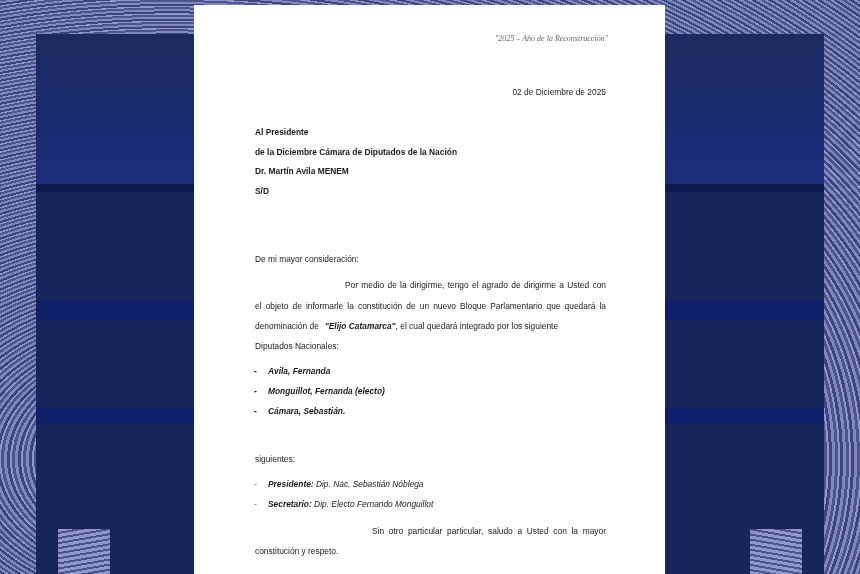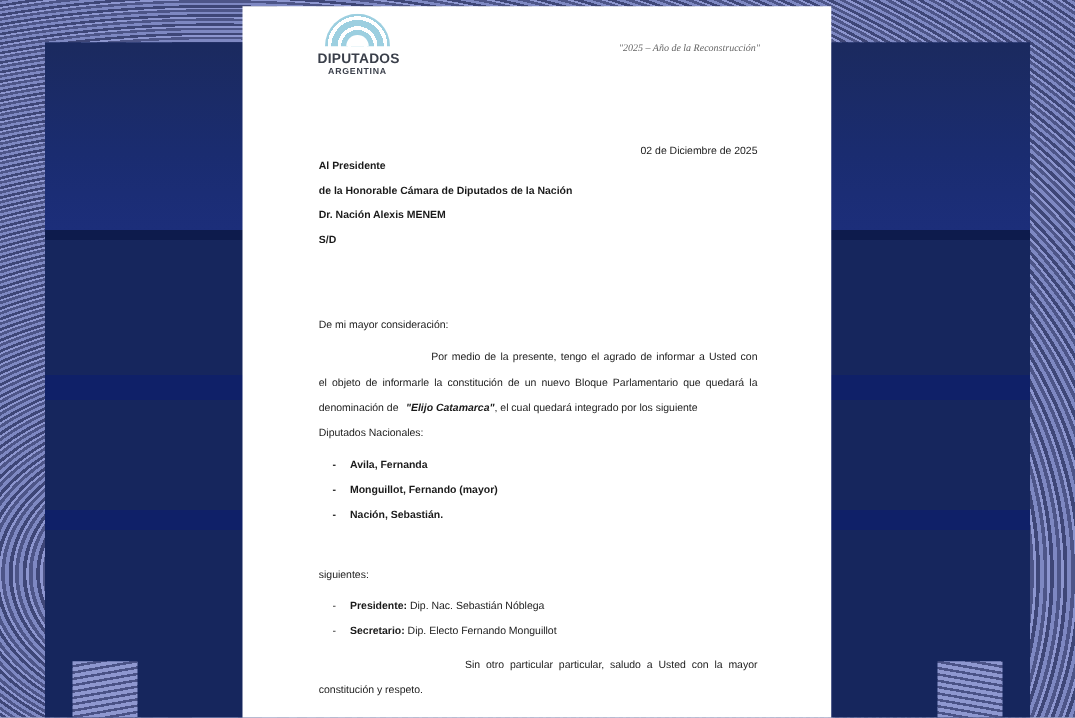--- a/index.html
+++ b/index.html
@@ -42,76 +42,68 @@
   }
   .logo-arc .hole {
     position:absolute; left:17px; top:17px; width:18px; height:18px; border-radius:50%; background:#fff;
   }
   .logo-title { font-size:11px; font-weight:bold; color:#3a3f4a; letter-spacing:0.2px; margin-top:4px; }
   .logo-sub { font-size:7px; font-weight:bold; color:#3a3f4a; letter-spacing:0.6px; margin-top:1px; }
   .motto { position:absolute; right:57px; top:29px; font-family:"Liberation Serif", serif; font-style:italic; font-size:8px; color:#666; }
 
   .txt { position:absolute; font-size:8.4px; line-height:10px; white-space:nowrap; }
   .b { font-weight:bold; }
-  .date { right:59px; top:82px;margin-top:28px; }
+  .date { right:59px; top:82px; }
   .addr { left:61px; }
   .ref { right:59px; top:221px; }
   .just { left:61px; width:351px; text-align:justify; text-align-last:justify; white-space:nowrap; }
-  .bullet { left:72px; }
+  .bullet { left:60px;font-style:italic; }
   .bullet .dash { display:inline-block; width:14px; }
 </style>
 </head>
 <body>
 
 <div class="bg-swirl"></div>
 <div class="panel">
   <div class="blk dark-top"></div>
   <div class="blk strip-bottom"></div>
   <div class="blk col-left" style="top:158px;height:382px;"></div>
   <div class="blk col-right" style="top:158px;height:382px;"></div>
   <div class="blk band2"></div>
   <div class="blk band3"></div>
   <div class="blk swatch-l"></div>
   <div class="blk swatch-r"></div>
 </div>
 
 <div class="sheet">
-  <div class="logo">
-    <div class="logo-arc">
-      <div class="ring"></div>
-        <div class="hole"></div>
-    </div>
-    <div class="logo-title">DIPUTADOS</div>
-    <div class="logo-sub">ARGENTINA</div>
-  </div>
   <div class="motto">"2025 – Año de la Reconstrucción"</div>
 
   <div class="txt date">02 de Diciembre de 2025</div>
 
   <div class="txt addr b" style="top:122px">Al Presidente</div>
-  <div class="txt addr b" style="top:142px">de la Honorable Cámara de Diputados de la Nación</div>
-  <div class="txt addr b" style="top:161px">Dr. Nación Alexis MENEM</div>
+  <div class="txt addr b" style="top:142px">de la Diciembre Cámara de Diputados de la Nación</div>
+  <div class="txt addr b" style="top:161px">Dr. Martín Avila MENEM</div>
   <div class="txt addr b" style="top:181px">S/D</div>
 
 
   <div class="txt addr" style="top:249px">De mi mayor consideración:</div>
 
-  <div class="txt" style="left:151px; width:261px; top:275px; text-align:justify; text-align-last:justify;">Por medio de la presente, tengo el agrado de informar a Usted con</div>
+  <div class="txt" style="left:151px; width:261px; top:275px; text-align:justify; text-align-last:justify;">Por medio de la dirigirme, tengo el agrado de dirigirme a Usted con</div>
   <div class="txt just" style="top:296px">el objeto de informarle la constitución de un nuevo Bloque Parlamentario que quedará la</div>
   <div class="txt just" style="top:316px; display:flex; justify-content:flex-start;">
     <span>denominación de</span>
     <span style="flex:1; display:flex; justify-content:space-between; margin-left:6px;">
       <span><b><i>"Elijo Catamarca"</i></b><span>, el cual quedará integrado por los siguiente</span></span>
     </span>
   </div>
   <div class="txt addr" style="top:336px">Diputados Nacionales:</div>
 
   <div class="txt bullet b" style="top:361px"><span class="dash">-</span><span>Avila, Fernanda</span></div>
-  <div class="txt bullet b" style="top:381px"><span class="dash">-</span><span>Monguillot, Fernando (mayor)</span></div>
-  <div class="txt bullet b" style="top:401px"><span class="dash">-</span><span>Nación, Sebastián.</span></div>
+  <div class="txt bullet b" style="top:381px"><span class="dash">-</span><span>Monguillot, Fernanda (electo)</span></div>
+  <div class="txt bullet b" style="top:401px"><span class="dash">-</span><span>Cámara, Sebastián.</span></div>
 
   <div class="txt addr" style="top:449px">siguientes:</div>
 
   <div class="txt bullet" style="top:474px"><span class="dash">-</span><b>Presidente:</b> <span>Dip. Nac. Sebastián Nóblega</span></div>
   <div class="txt bullet" style="top:494px"><span class="dash">-</span><b>Secretario:</b> <span>Dip. Electo Fernando Monguillot</span></div>
 
   <div class="txt" style="left:178px; width:234px; top:521px; text-align:justify; text-align-last:justify;">Sin otro particular particular, saludo a Usted con la mayor</div>
   <div class="txt addr" style="top:541px">constitución y respeto.</div>
 </div>
 

